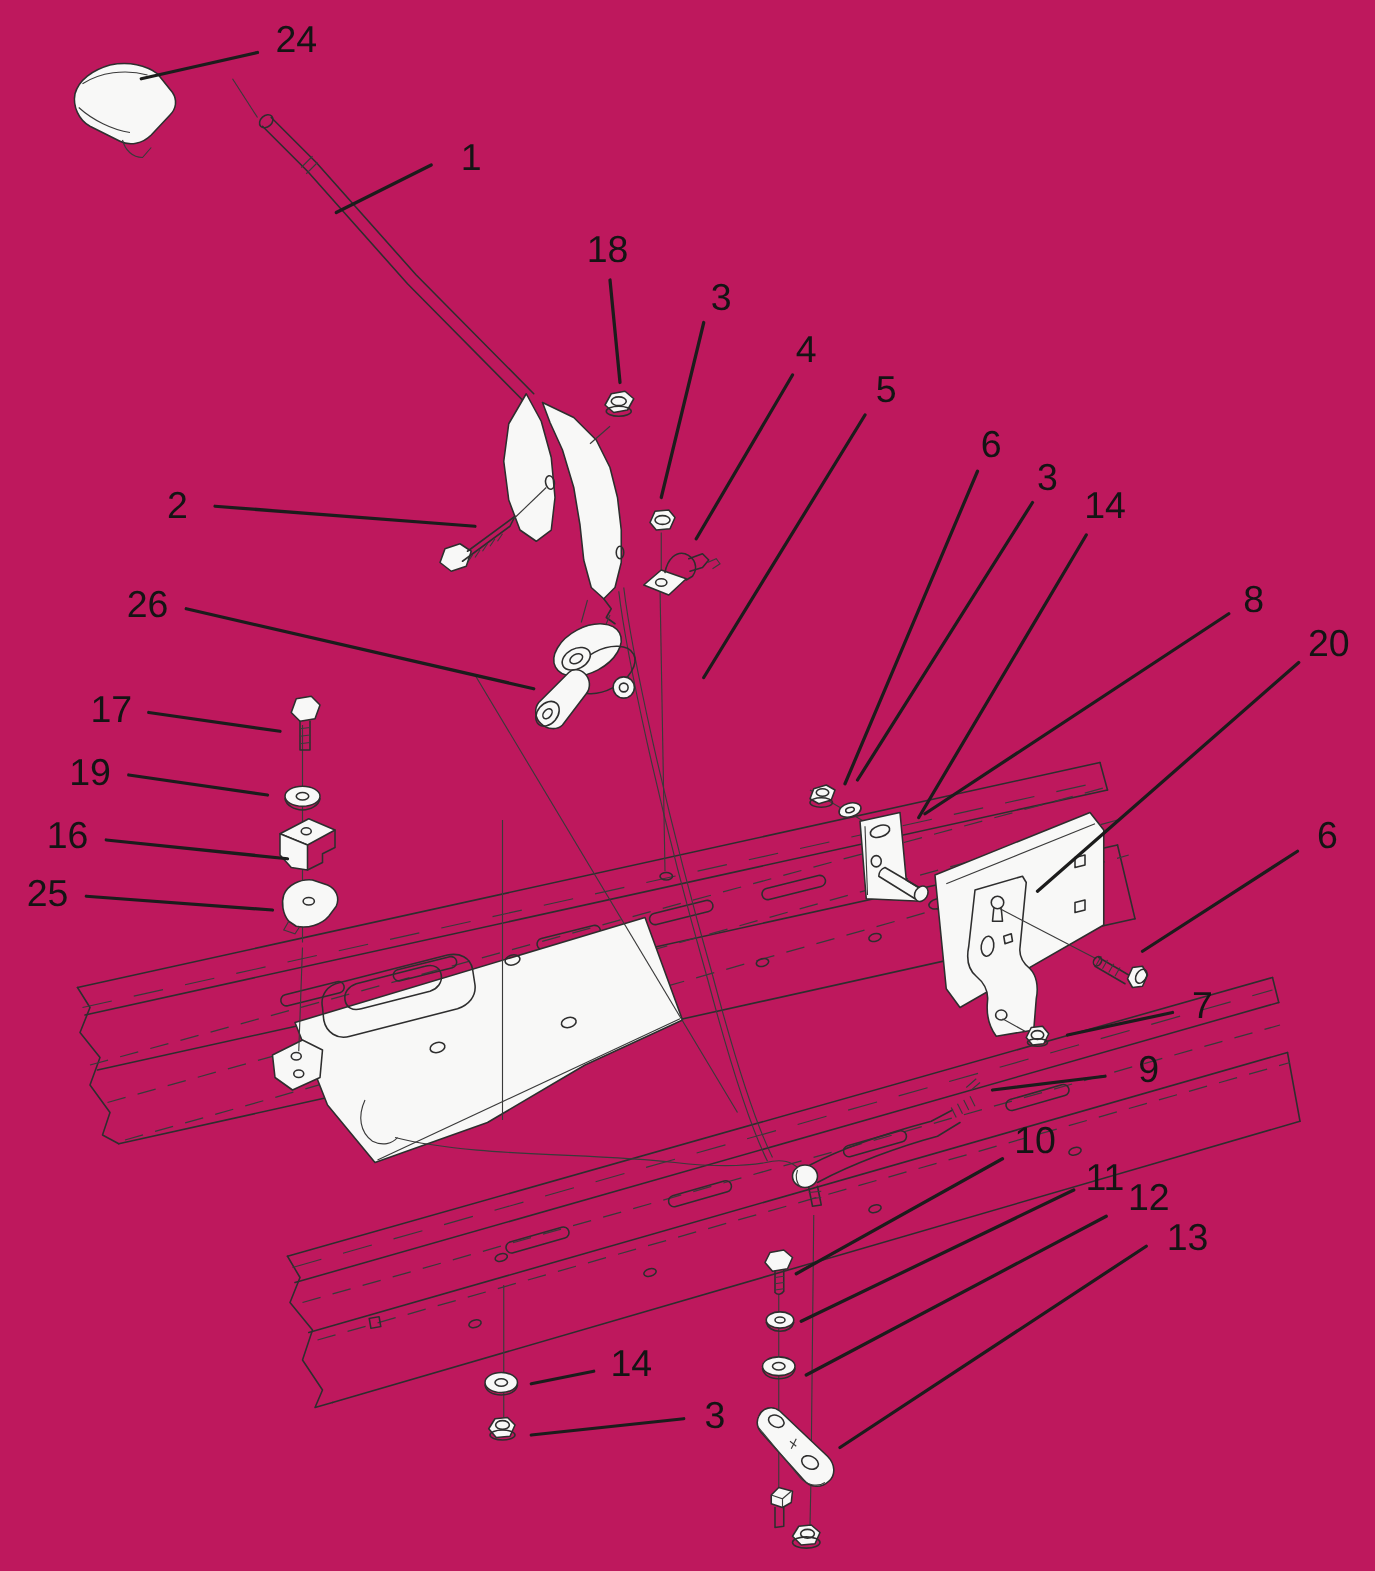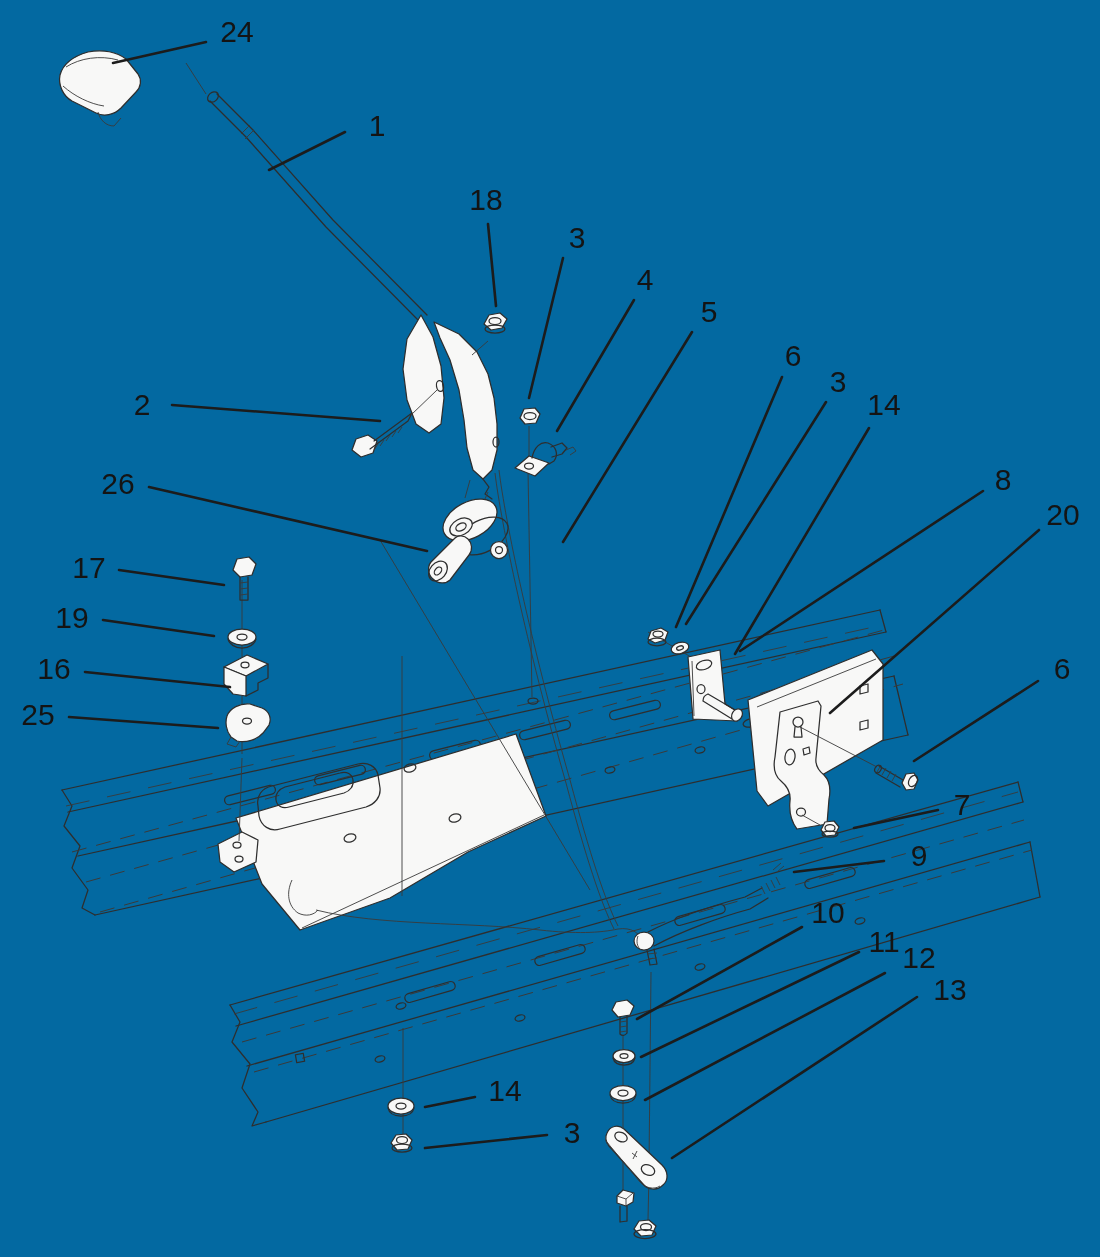--- a/index.html
+++ b/index.html
@@ -1,16 +1,16 @@
 <!DOCTYPE html>
 <html><head>
 <meta charset="utf-8">
 <style>
   html,body{margin:0;padding:0;background:#e9e9e9;}
-  #stage{position:relative;width:1100px;height:1257px;background:#0369a1;overflow:hidden;
+  #stage{position:relative;width:1100px;height:1257px;background:#be185d;overflow:hidden;
          font-family:"Liberation Sans", sans-serif;}
   svg{position:absolute;left:0;top:0;}
   .draw{stroke:#2e2e2e;stroke-width:1.25;fill:none;stroke-linecap:round;stroke-linejoin:round;}
   .thin{stroke:#3a3a3a;stroke-width:0.9;fill:none;}
   .fillpart{fill:#f8f8f7;}
   .dash{stroke:#3a3a3a;stroke-width:1;fill:none;stroke-dasharray:15 10;}
   .dash2{stroke:#3a3a3a;stroke-width:0.9;fill:none;stroke-dasharray:24 18;}
   .leader{stroke:#1c1c1c;stroke-width:2.6;fill:none;stroke-linecap:round;}
   .callout{font-family:"Liberation Sans", sans-serif;font-size:30px;fill:#141414;
            text-anchor:middle;}

